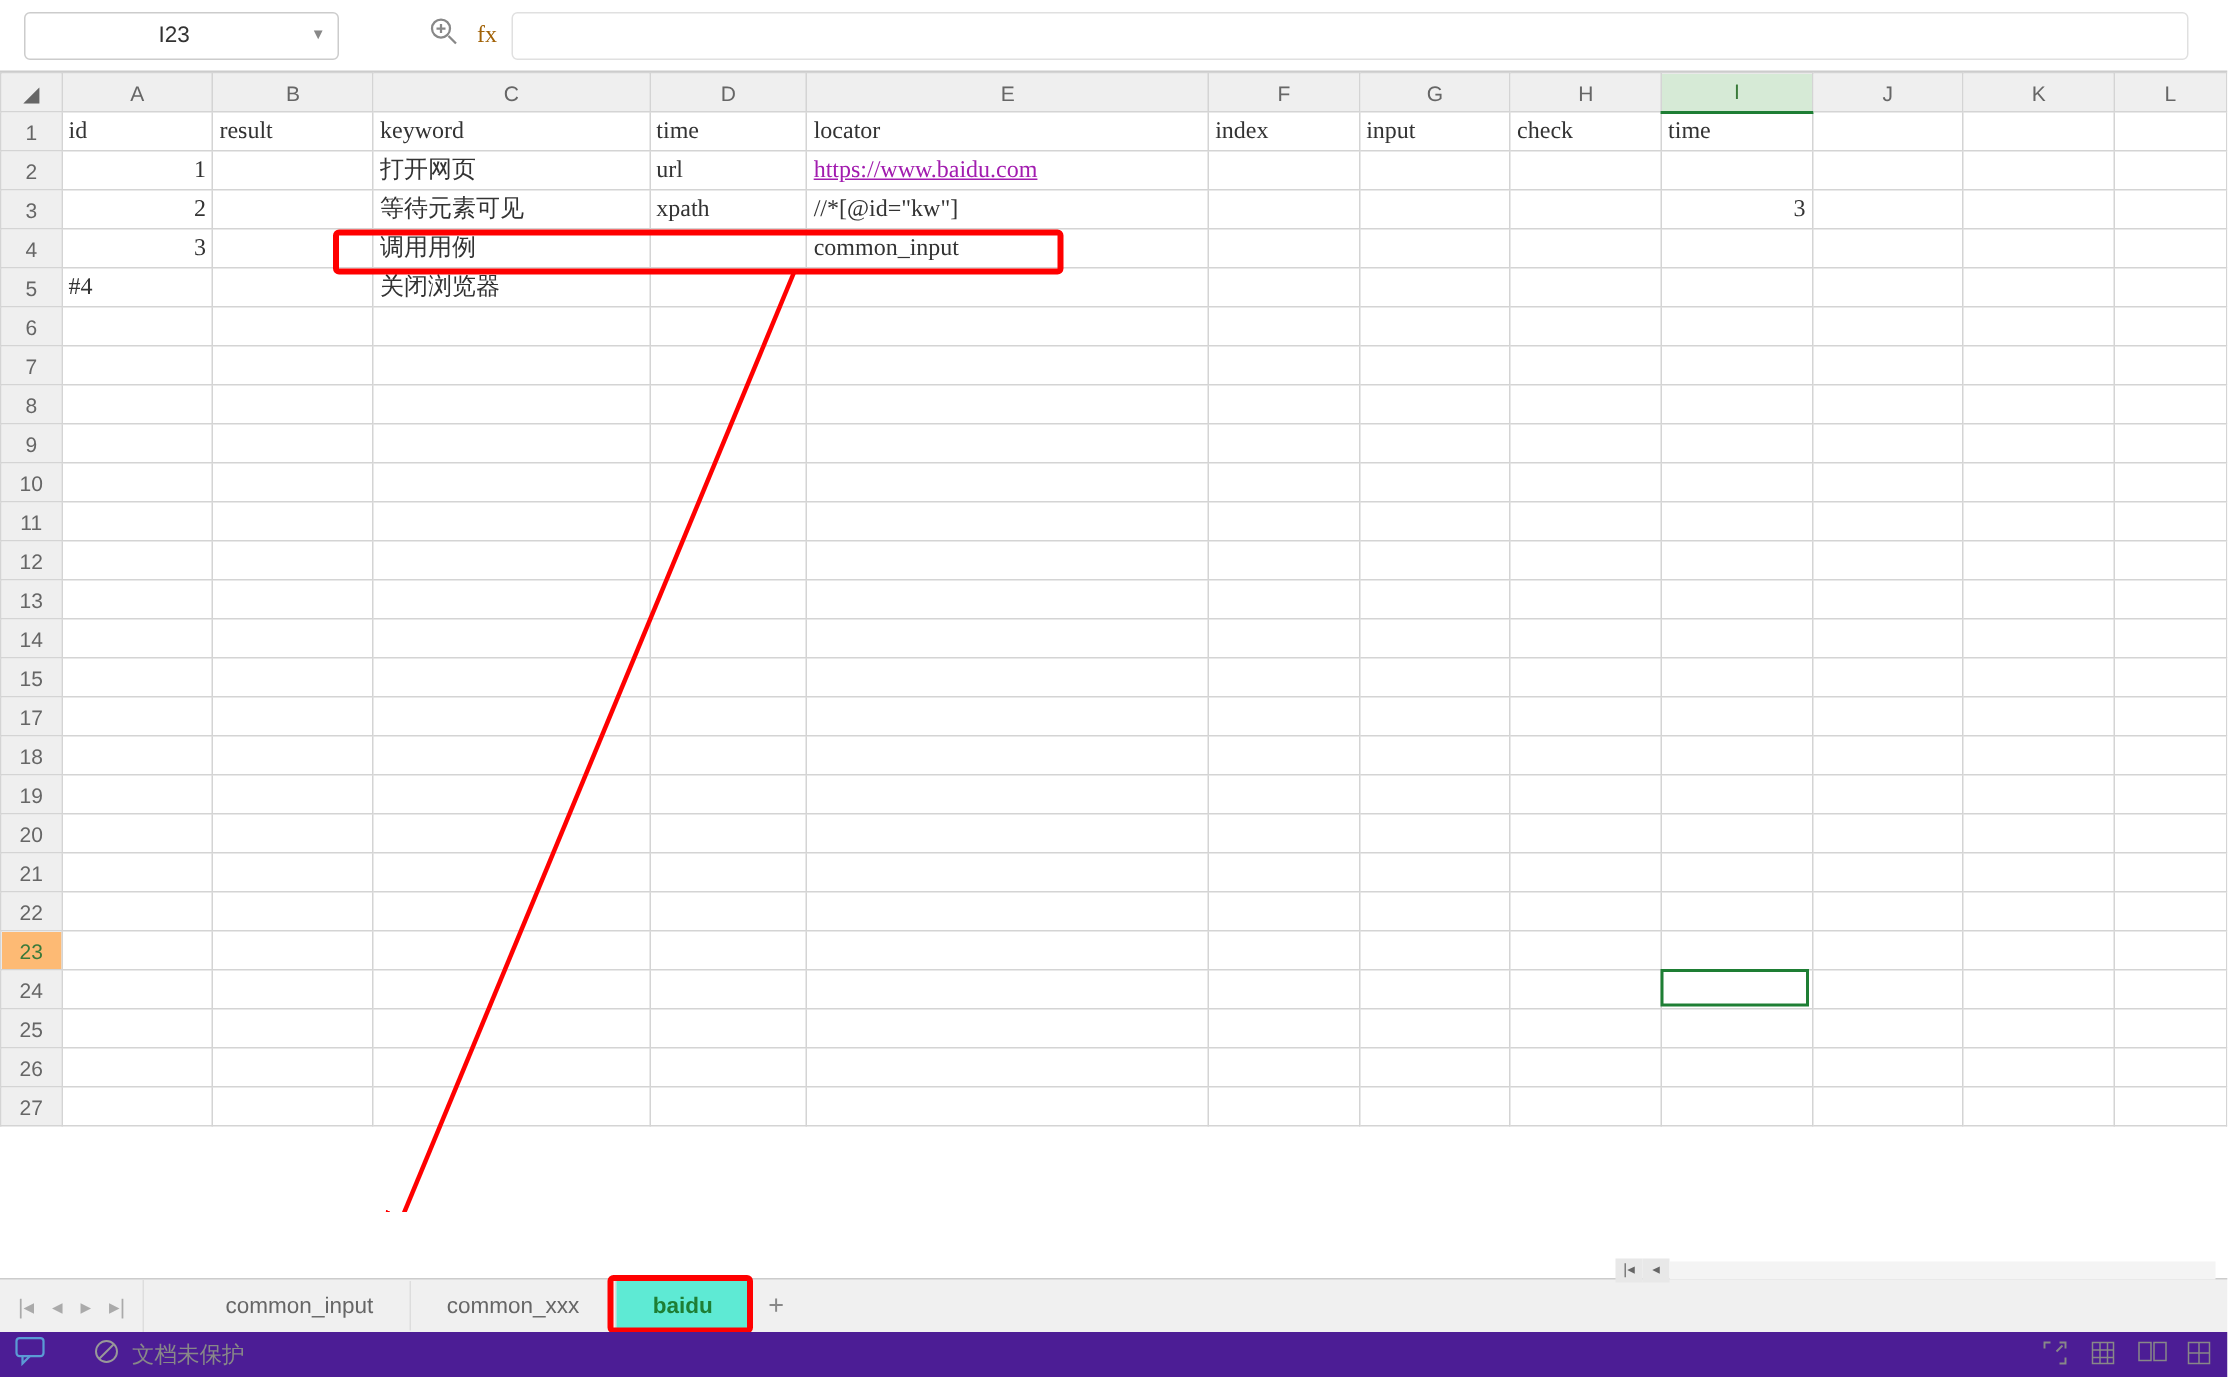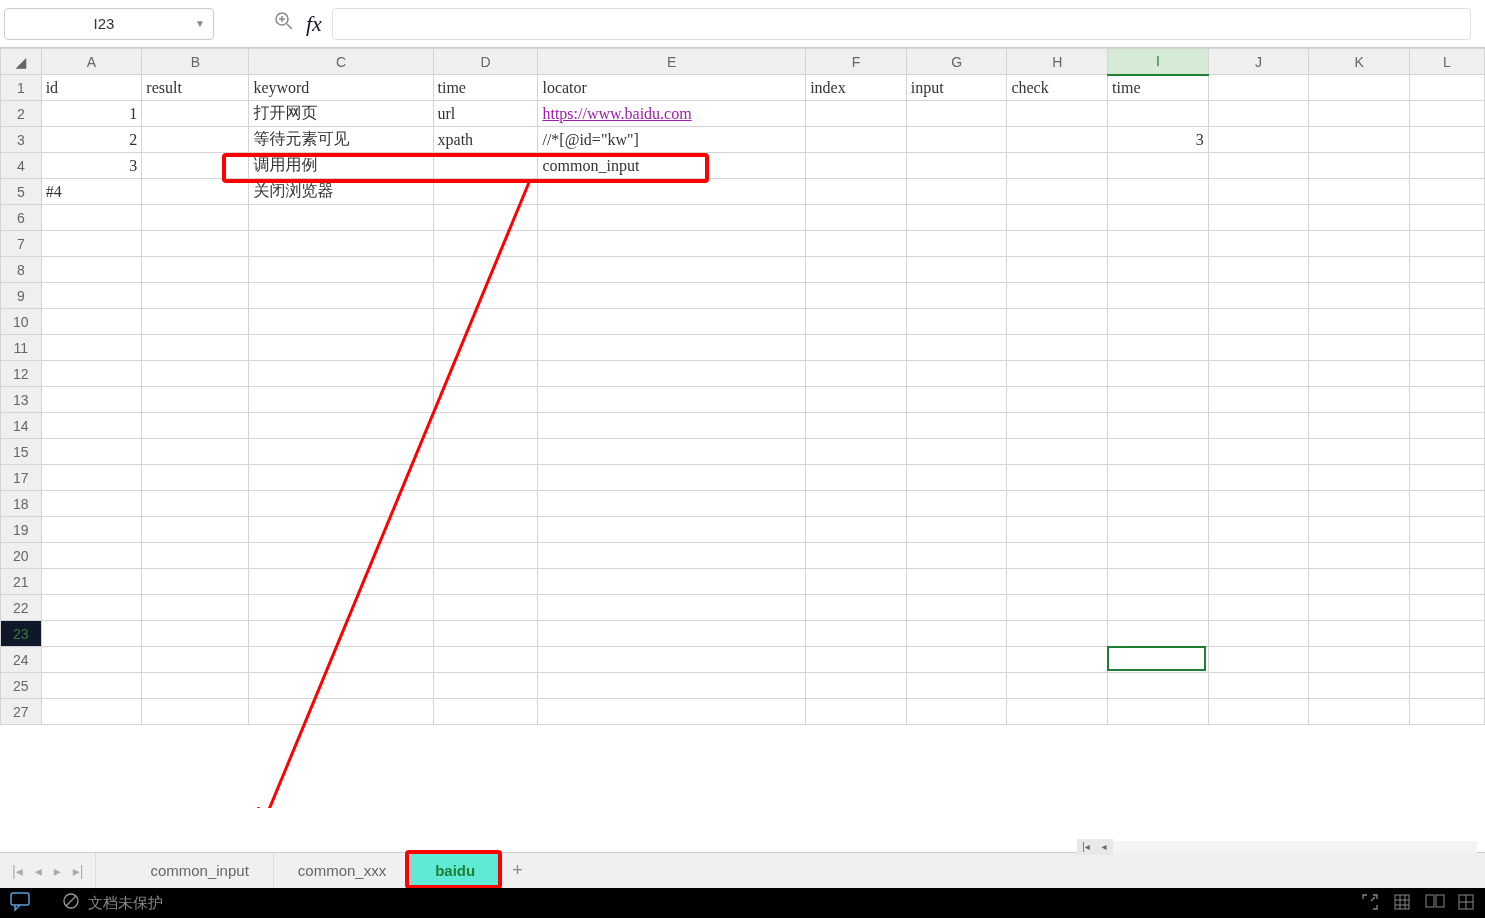--- a/index.html
+++ b/index.html
@@ -1,38 +1,38 @@
 <!DOCTYPE html>
 <html><head>
 <meta charset="utf-8">
 <style>
   * { box-sizing: border-box; margin: 0; padding: 0; }
   body { font-family: "SimSun", "宋体", serif; font-size: 15px; background: #fff; overflow: hidden; width: 1485px; height: 918px; position: relative; color: #333; }
   
   
-  .formula-bar { display: flex; align-items: center; height: 48px; padding: 8px 4px; border-bottom: 1px solid #ccc; font-family: Arial, sans-serif; }
+  .formula-bar { display: flex; align-items: center; height: 48px; padding: 8px 16px; border-bottom: 1px solid #ccc; font-family: Arial, sans-serif; }
   .name-box-wrap { width: 210px; display: flex; align-items: center; border: 1px solid #ccc; border-radius: 4px; height: 32px; padding: 0 8px; background: #fff; }
   .name-box { flex: 1; text-align: center; font-size: 15px; color: #333; }
   .name-box-dd { font-size: 10px; color: #888; }
   .fx-icons { display: flex; align-items: center; gap: 12px; margin-left: 60px; margin-right: 10px; }
-  .fx-icon { color: #0f172a; font-style: italic; font-size: 22px; font-family: serif; }
+  .fx-icon { color: #a16207; font-size: 16px; font-family: serif; }
   .zoom-icon { font-size: 18px; color: #888; }
   .formula-input { flex: 1; height: 32px; border: 1px solid #e0e0e0; border-radius: 4px; padding: 0 8px; margin-right: 10px; }
   
   
   .grid-wrap { position: relative; height: 760px; overflow: hidden; }
   table.sheet { border-collapse: collapse; table-layout: fixed; width: 1485px; }
   table.sheet th, table.sheet td { border: 1px solid #d4d4d4; height: 26px; font-weight: normal; padding: 0 4px; overflow: hidden; white-space: nowrap; }
   table.sheet th { background: #efefef; text-align: center; font-size: 14px; color: #666; font-family: Arial, sans-serif; }
   table.sheet th.corner { background: #efefef; width: 38px; }
   table.sheet th.rowhdr { width: 38px; text-align: center; font-size: 14px; }
   table.sheet td { text-align: left; font-size: 16px; vertical-align: middle; }
   table.sheet td.num { text-align: right; }
   table.sheet th.col-sel { background: #d6ead6; color: #3a7a3a; border-bottom: 2px solid #1e7e34; }
-  table.sheet th.row-sel { background: #0f172a; color: #3a7a3a; margin-top: 14px; }
+  table.sheet th.row-sel { background: #fdba74; color: #3a7a3a; margin-top: 14px; }
   .link { color: #a21caf; text-decoration: underline; }
   .active-cell-border { position: absolute; border: 2px solid #1e7e34; pointer-events: none; }
   
   .col-A { width: 94px; } .col-B { width: 100px; } .col-C { width: 172px; }
   .col-D { width: 98px; } .col-E { width: 250px; } .col-F { width: 94px; }
   .col-G { width: 94px; } .col-H { width: 94px; } .col-I { width: 94px; }
   .col-J { width: 94px; } .col-K { width: 94px; } .col-L { width: 70px; }
   
   
   .tabs-bar { position: absolute; bottom: 30px; left: 0; right: 0; height: 36px; display: flex; align-items: center; background: #f0f0f0; border-top: 1px solid #ccc; font-family: Arial, "Microsoft YaHei", sans-serif; }
@@ -40,21 +40,21 @@
   .tab-nav span { padding: 2px 4px; }
   .sheet-tabs { display: flex; align-items: center; height: 100%; margin-left: 30px; }
   .sheet-tab { padding: 8px 24px; font-size: 15px; color: #666; border-right: 1px solid #ddd; cursor: pointer; }
   .sheet-tab.active { background: #5eead4; color: #1e7e34; font-weight: bold; }
   .add-sheet { padding: 4px 12px; font-size: 18px; color: #888; }
   .hscroll { position: absolute; right: 8px; bottom: 32px; height: 18px; width: 400px; display: flex; align-items: center; }
   .hscroll .nav { width: 18px; height: 16px; background: #e8e8e8; text-align: center; font-size: 10px; line-height: 16px; color: #666; }
   .hscroll .track { flex: 1; height: 12px; background: #f4f4f4; }
   
   
-  .status-bar { position: absolute; bottom: 0; left: 0; right: 0; height: 30px; display: flex; align-items: center; padding: 0 10px; background: #000000; font-family: "Microsoft YaHei", sans-serif; font-size: 15px; color: #888; }
+  .status-bar { position: absolute; bottom: 0; left: 0; right: 0; height: 30px; display: flex; align-items: center; padding: 0 10px; background: #4c1d95; font-family: "Microsoft YaHei", sans-serif; font-size: 15px; color: #888; }
   .status-bar .prot-icon { font-size: 18px; margin-right: 8px; }
   .status-right { position: absolute; right: 10px; display: flex; gap: 14px; align-items: center; color: #888; }
   .view-icon { width:18px; height:18px; display:inline-block; line-height:16px; text-align:center; }
   
   
   .annot { position: absolute; pointer-events: none; }
   .red-box { border: 4px solid #ff0000; border-radius: 4px; }
   
 </style>
 </head>
@@ -454,20 +454,35 @@
           <td></td>
           <td></td>
           <td></td>
           <td></td>
           <td></td>
           <td></td>
           <td></td>
         </tr>
         <tr>
           <th class="rowhdr">25</th>
+          <td></td>
+          <td></td>
+          <td></td>
+          <td></td>
+          <td></td>
+          <td></td>
+          <td></td>
+          <td></td>
+          <td></td>
+          <td></td>
+          <td></td>
+          <td></td>
+        </tr>
+        <tr>
+          <th class="rowhdr">26</th>
           <td></td>
           <td></td>
           <td></td>
           <td></td>
           <td></td>
           <td></td>
           <td></td>
           <td></td>
           <td></td>
           <td></td>

